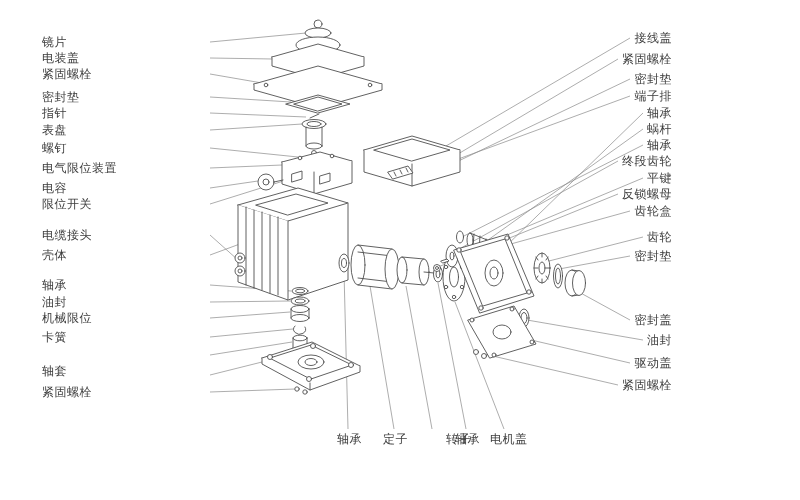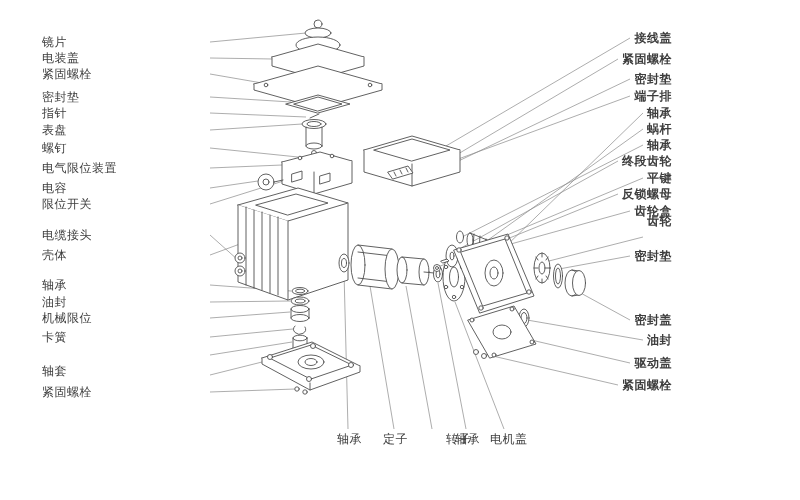--- a/index.html
+++ b/index.html
@@ -2,21 +2,21 @@
 <html><head>
 <meta charset="utf-8">
 <style>
   html,body{margin:0;padding:0;background:#fff;}
   .stage{position:relative;width:800px;height:500px;background:#ffffff;overflow:hidden;
          font-family:"DejaVu Sans","Liberation Sans",sans-serif;}
   .stage svg{position:absolute;left:0;top:0;}
   .lbl{position:absolute;font-size:12px;color:#3d3d3d;white-space:nowrap;
        letter-spacing:.5px;line-height:14px;}
   .lbl-left{left:42px;width:166px;text-align:left;}
-  .lbl-right{right:128px;text-align:center;font-weight:bold;}
+  .lbl-right{right:128px;text-align:center;}
   .lbl-bottom{text-align:left;}
 </style>
 </head>
 <body>
 
 <div class="stage">
 
   <svg width="800" height="500" viewBox="0 0 800 500">
 
     <g stroke="#8a8a8a" stroke-width="0.7">
@@ -280,21 +280,21 @@
   <div class="lbl lbl-right" style="top:52px">紧固螺栓</div>
   <div class="lbl lbl-right" style="top:72px">密封垫</div>
   <div class="lbl lbl-right" style="top:89px">端子排</div>
   <div class="lbl lbl-right" style="top:106px">轴承</div>
   <div class="lbl lbl-right" style="top:122px">蜗杆</div>
   <div class="lbl lbl-right" style="top:138px">轴承</div>
   <div class="lbl lbl-right" style="top:154px">终段齿轮</div>
   <div class="lbl lbl-right" style="top:171px">平键</div>
   <div class="lbl lbl-right" style="top:187px">反锁螺母</div>
   <div class="lbl lbl-right" style="top:204px">齿轮盒</div>
-  <div class="lbl lbl-right" style="top:214px">齿轮</div>
+  <div class="lbl lbl-right" style="top:230px">齿轮</div>
   <div class="lbl lbl-right" style="top:249px">密封垫</div>
   <div class="lbl lbl-right" style="top:313px">密封盖</div>
   <div class="lbl lbl-right" style="top:333px">油封</div>
   <div class="lbl lbl-right" style="top:356px">驱动盖</div>
   <div class="lbl lbl-right" style="top:378px">紧固螺栓</div>
 
   <div class="lbl lbl-bottom" style="left:337px;top:432px">轴承</div>
   <div class="lbl lbl-bottom" style="left:383px;top:432px">定子</div>
   <div class="lbl lbl-bottom" style="left:446px;top:432px">转子</div>
   <div class="lbl lbl-bottom" style="left:455px;top:432px">轴承</div>

